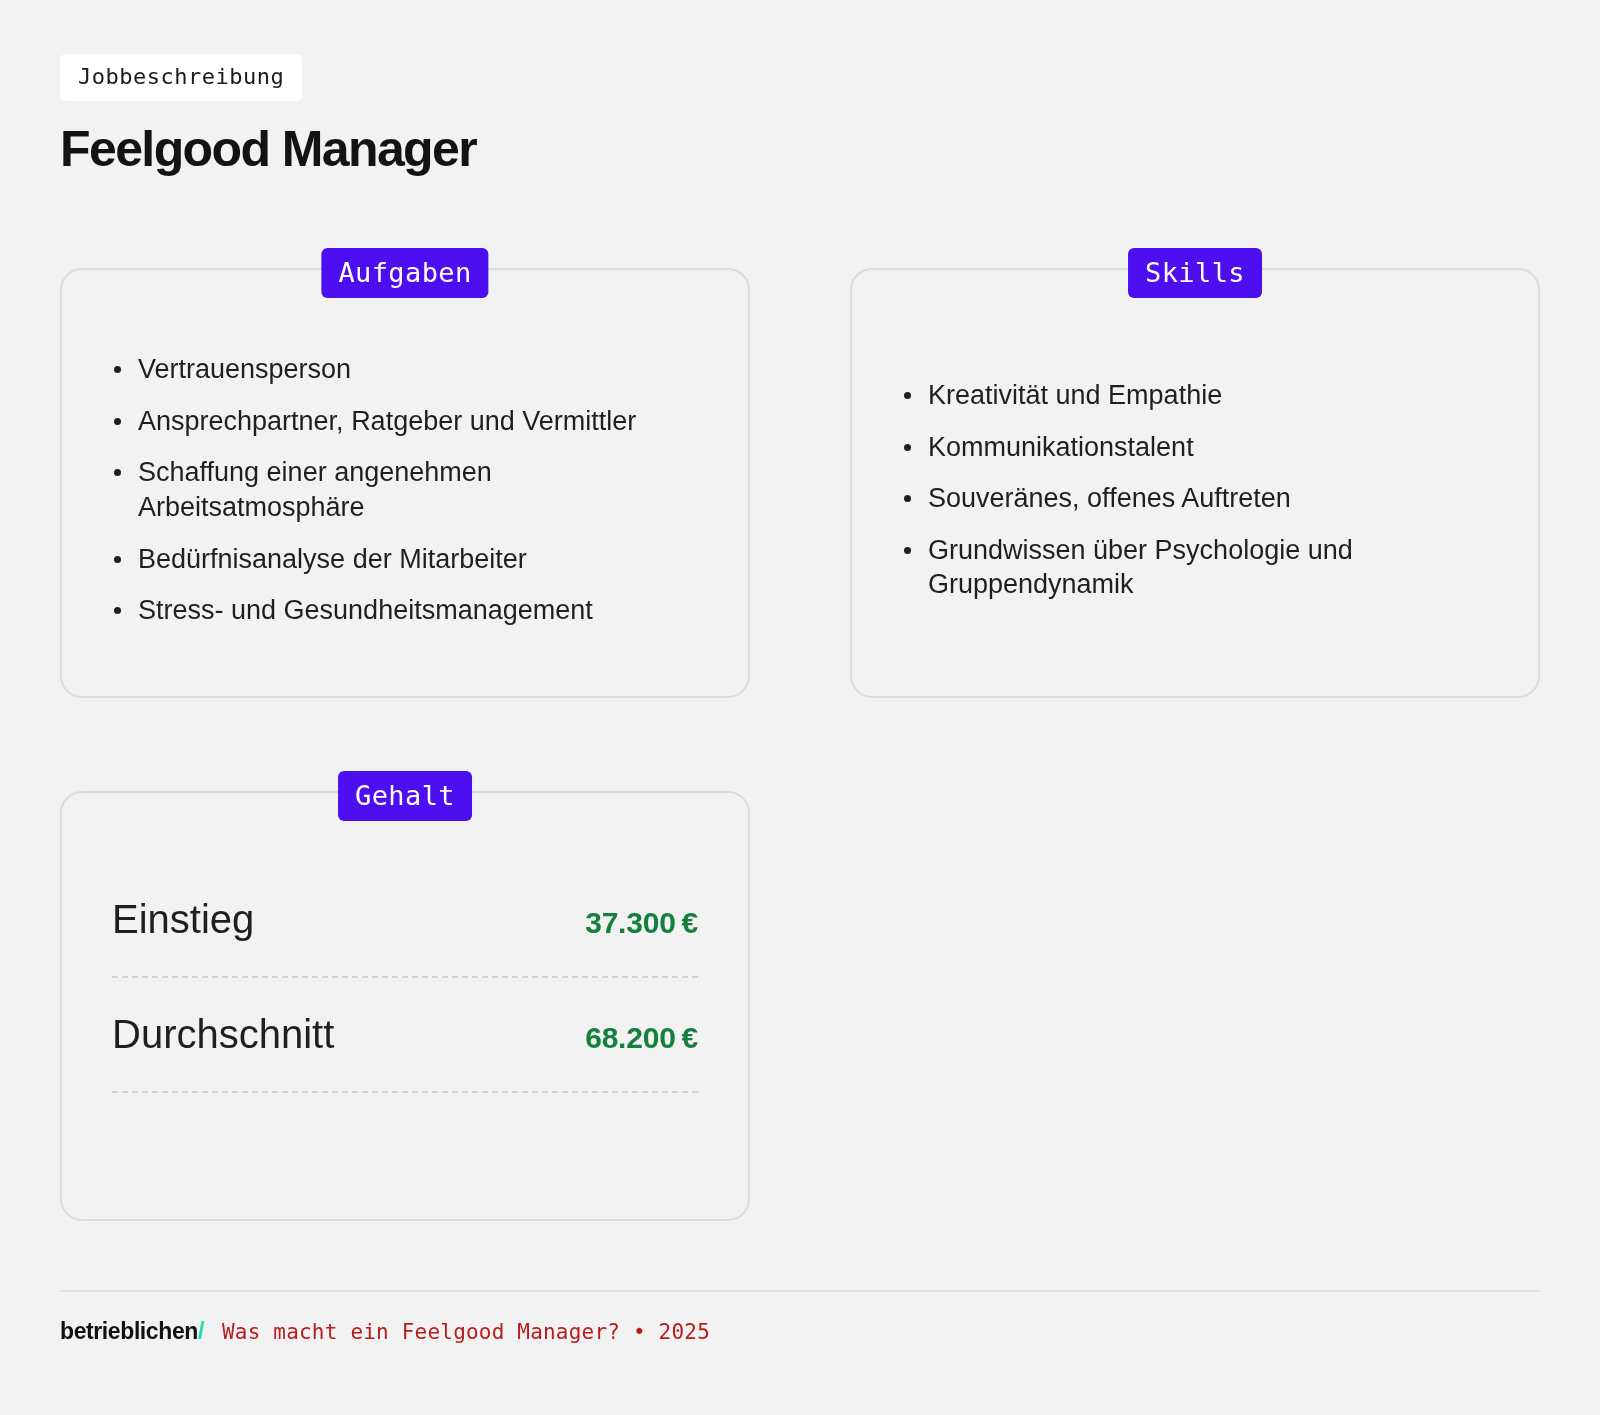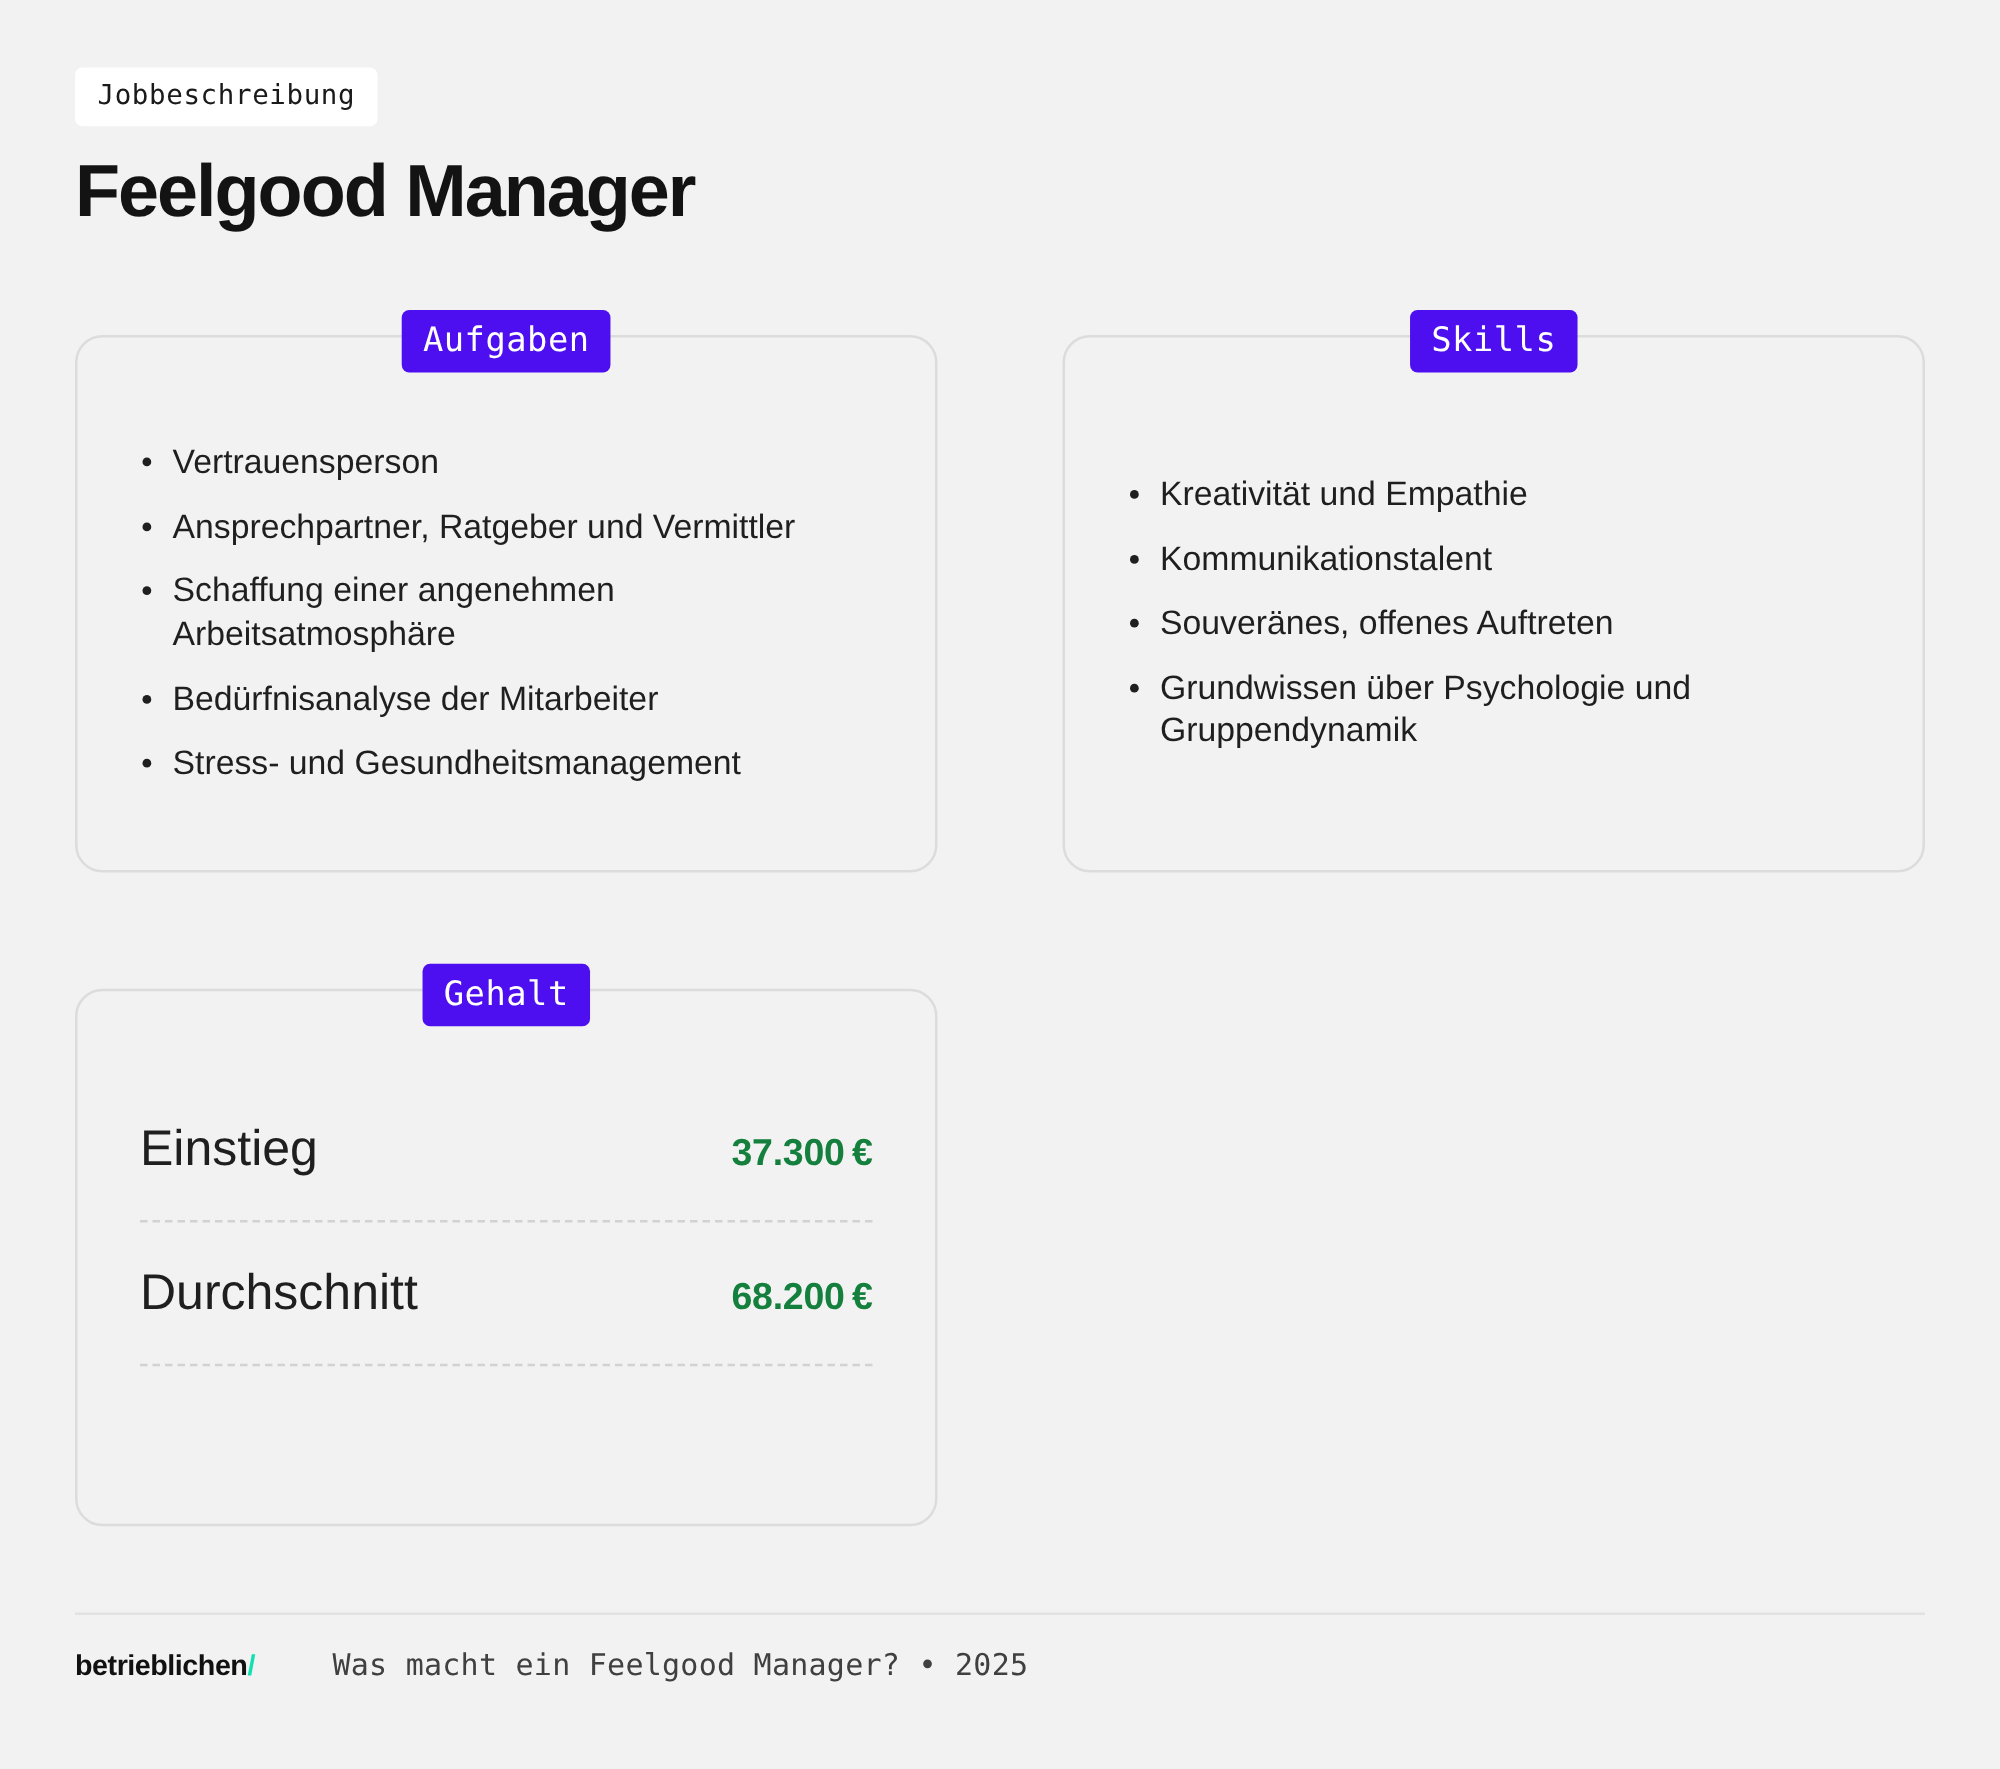--- a/index.html
+++ b/index.html
@@ -35,21 +35,21 @@
     color: #1a1a1a;
     font-family: "DejaVu Sans Mono", "Liberation Mono", monospace;
     font-size: 22px;
     letter-spacing: 0.5px;
     padding: 12px 18px 13px 18px;
     border-radius: 6px;
     line-height: 1;
   }
   .title {
     margin: 22px 0 0 0;
-    font-size: 59px;
+    font-size: 50px;
     font-weight: bold;
     letter-spacing: -1.6px;
     line-height: 1.05;
     color: #131313;
   }
 
   
   .grid {
     position: absolute;
     left: 60px;
@@ -157,24 +157,23 @@
   .brand {
     font-size: 23px;
     font-weight: bold;
     color: #111111;
     letter-spacing: -0.4px;
     white-space: nowrap;
   }
   .brand .slash { color: #12e0b0; }
   .footer-text {
     font-family: "DejaVu Sans Mono", "Liberation Mono", monospace;
-    font-size: 24px;
-    color: #404040;
+    font-size: 21px;
+    color: #b91c1c;
     letter-spacing: 0.2px;
-    margin-left: 44px;
   }
 </style>
 </head>
 <body>
 
 <div class="page">
 
   <div class="header">
     <div class="eyebrow">Jobbeschreibung</div>
     <h1 class="title">Feelgood Manager</h1>

